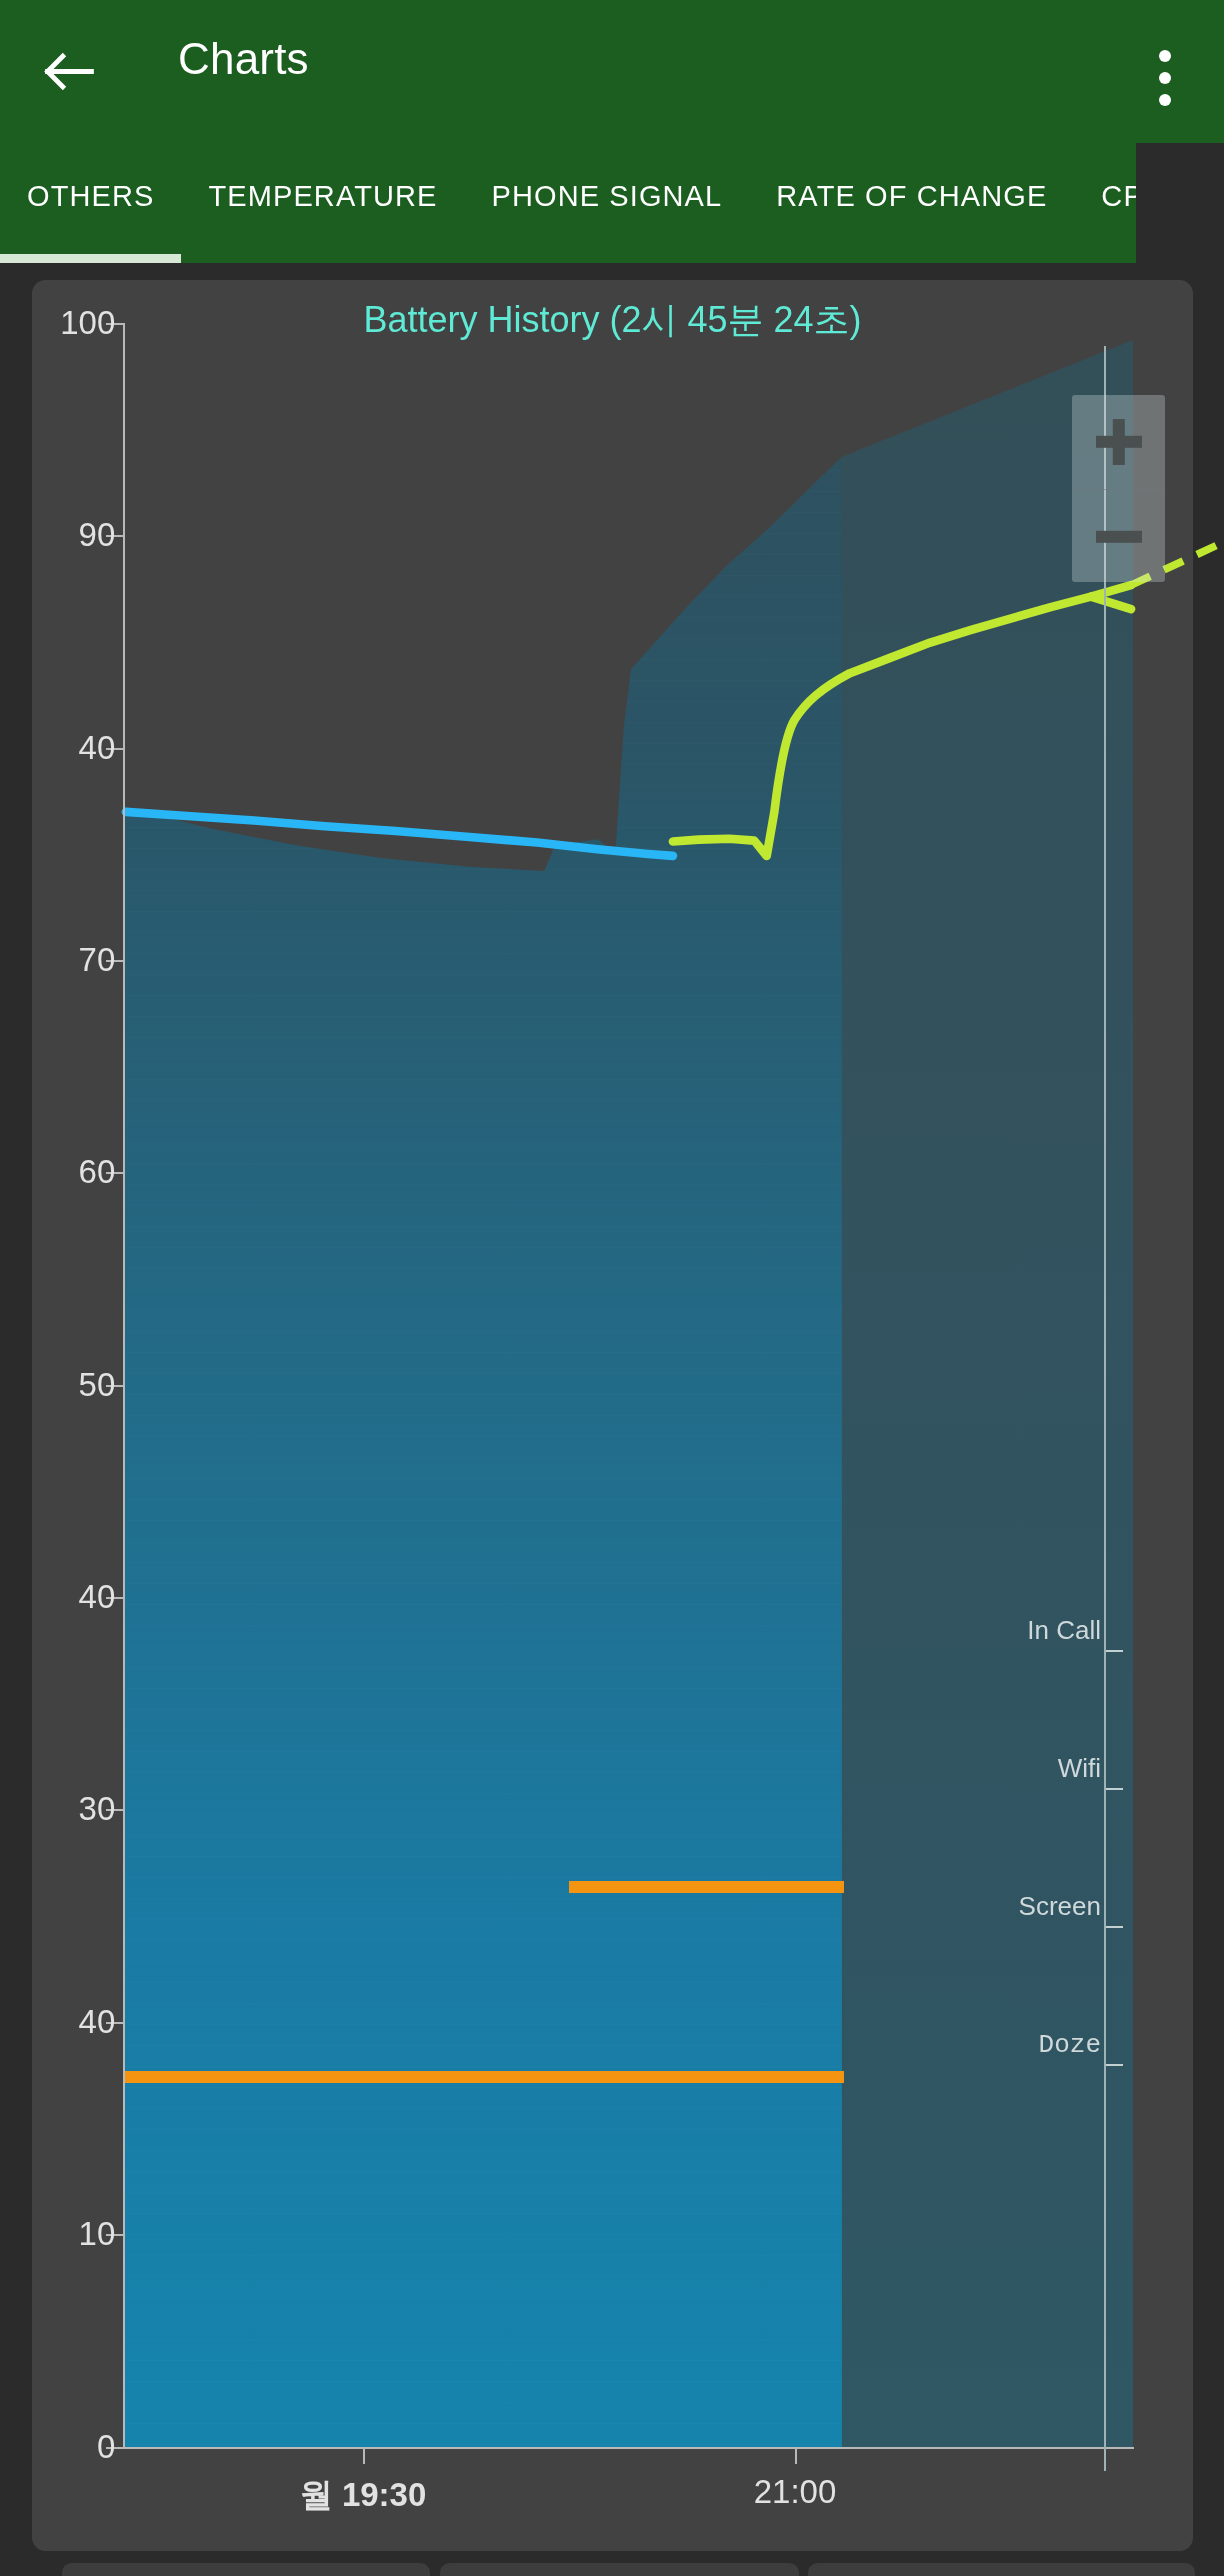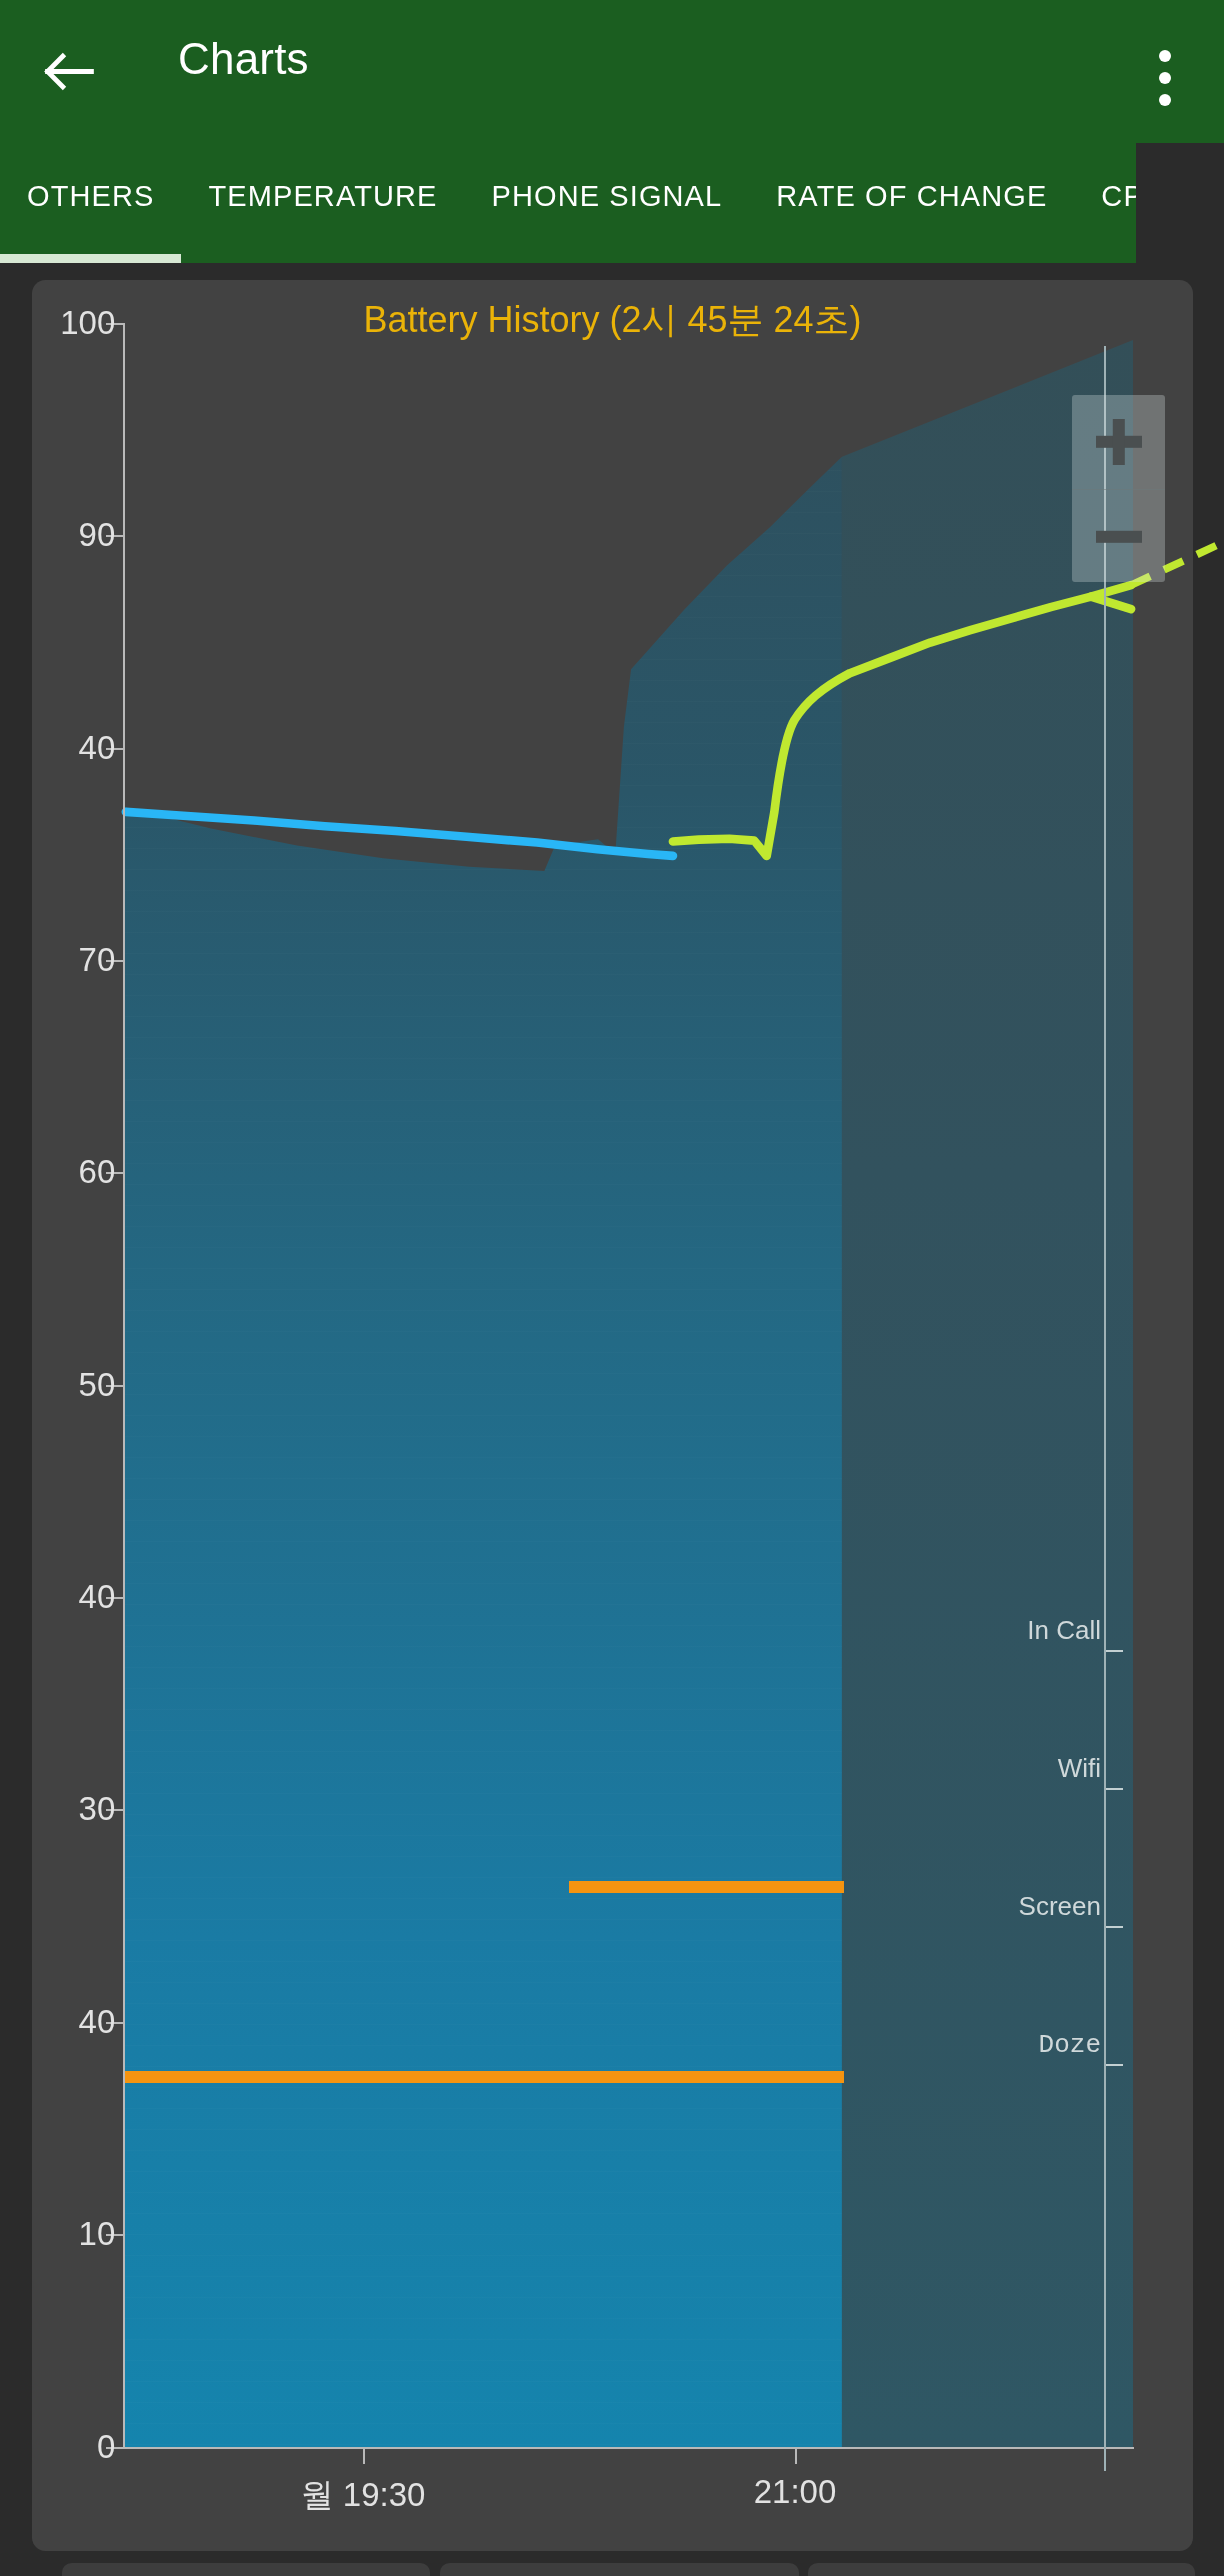--- a/index.html
+++ b/index.html
@@ -232,21 +232,21 @@
     white-space: nowrap;
     padding-bottom: 3.8px;
   }
 
   .chart-title {
     position: absolute;
     left: 0;
     right: 0;
     top: 16.3px;
     text-align: center;
-    color: #eab308;
+    color: #5eead4;
     font-size: 36px;
   }
 
   
   .event-bar {
     position: absolute;
     height: 12.4px;
     background: #f59410;
   }
 
@@ -388,21 +388,21 @@
           <div class="ylabel">90</div>
         </div>
         <div class="ytick" style="top: 0px;"></div>
         <div class="ytickwrap" style="top: 0px;">
           <div class="ylabel">100</div>
         </div>
       </div>
 
     <div id="xticks">
         <div class="xtick" style="left: 240px;"></div>
-        <div class="xlabel" style="left: 240px;">월 19:30</div>
+        <div class="xlabel" style="left: 240px; font-weight: bold;">월 19:30</div>
         <div class="xtick" style="left: 672px;"></div>
         <div class="xlabel" style="left: 672px;">21:00</div>
       </div>
 
     <div id="rticks">
         <div class="rtick" style="top: 1327px;"></div>
         <div class="rlabel" style="top: 1327px;">In Call</div>
         <div class="rtick" style="top: 1465px;"></div>
         <div class="rlabel" style="top: 1465px;">Wifi</div>
         <div class="rtick" style="top: 1603px;"></div>

